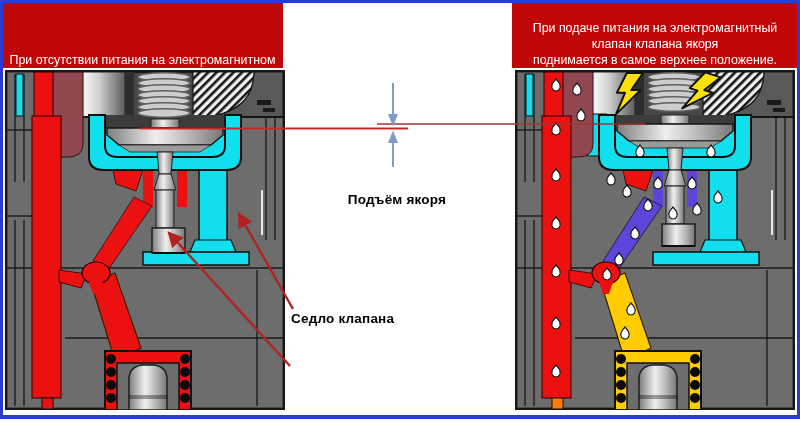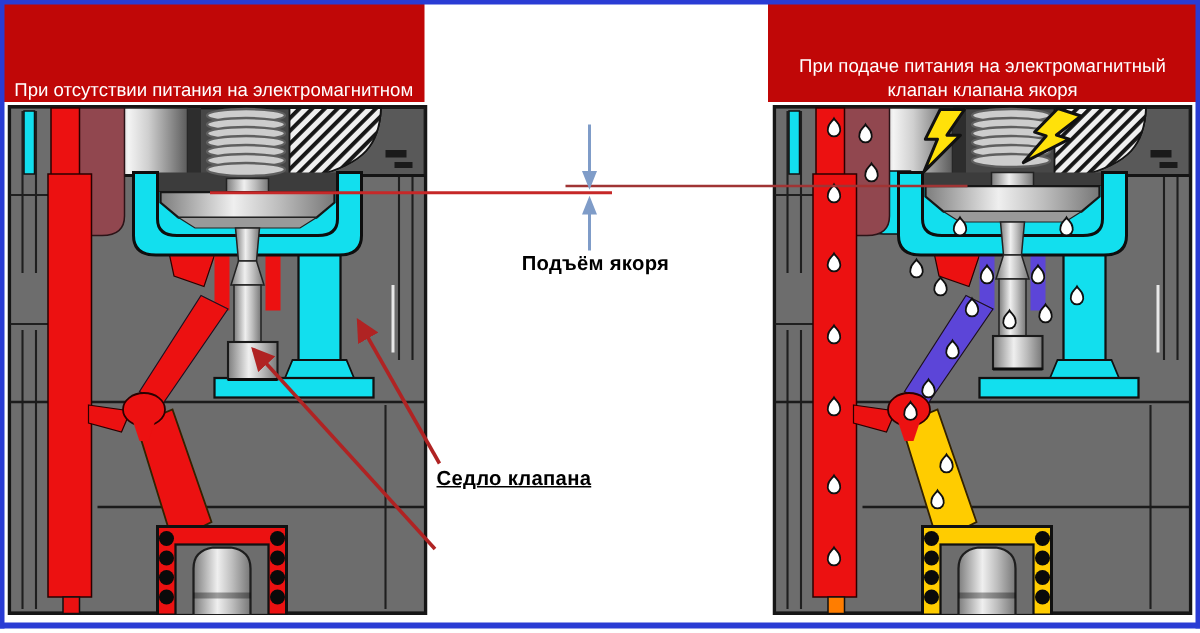--- a/index.html
+++ b/index.html
@@ -13,38 +13,39 @@
     display:flex;flex-direction:column;justify-content:flex-end;
     text-align:center;font-size:12.4px;line-height:16px;font-weight:400;
   }
   .callout .c-line{white-space:nowrap;}
   .valve-wrap{position:absolute;top:70px;width:280px;height:340px;z-index:2;}
   .overlay{position:absolute;left:0;top:0;width:800px;height:422px;z-index:6;pointer-events:none;}
   .diagram-label{
     position:absolute;z-index:7;color:#000;font-weight:bold;font-size:13.5px;
     white-space:nowrap;letter-spacing:0.2px;
   }
-  .label-center{text-align:center;}
+  .label-center{text-align:center;margin-top:24px;}
 </style>
 </head>
 <body>
 
 <div class="canvas">
 
   <div class="border-bar" style="left: 0px; top: 0px; width: 800px; height: 3px; background: rgb(42, 60, 212);"></div>
   <div class="border-bar" style="left: 0px; top: 0px; width: 3px; height: 419px; background: rgb(42, 60, 212);"></div>
   <div class="border-bar" style="left: 797px; top: 0px; width: 3px; height: 419px; background: rgb(42, 60, 212);"></div>
   <div class="border-bar" style="left: 0px; top: 415px; width: 800px; height: 4px; background: rgb(42, 60, 212);"></div>
 
   <div class="callout" style="left: 2px; width: 281px; background: rgb(192, 7, 7); color: rgb(255, 255, 255);">
     <div class="c-line">При отсутствии питания на электромагнитном</div>
   </div>
   <div class="callout" style="left: 512px; width: 286px; background: rgb(192, 7, 7); color: rgb(255, 255, 255);">
     <div class="c-line">При подаче питания на электромагнитный</div>
     <div class="c-line">клапан клапана якоря</div>
+    <div class="c-line">поднимается в самое верхнее положение.</div>
   </div>
 
   <div class="valve-wrap" id="valve-left" style="left:5px;"><svg xmlns="http://www.w3.org/2000/svg" width="280" height="340" viewBox="0 0 280 340">
         <defs>
     <linearGradient id="cyl-left" x1="0" y1="0" x2="1" y2="0">
       <stop offset="0" stop-color="#6f6f6f"></stop>
             <stop offset="0.32" stop-color="#f4f4f4"></stop>
       <stop offset="0.55" stop-color="#cfcfcf"></stop>
             <stop offset="1" stop-color="#5c5c5c"></stop>
     </linearGradient>
@@ -233,14 +234,14 @@
   <line x1="140" y1="128.5" x2="408" y2="128.5" stroke="#c62828" stroke-width="2"></line>
   <line x1="393" y1="83" x2="393" y2="116" stroke="#7f9cc8" stroke-width="2"></line>
   <polygon points="393,126.5 388,114 398,114" fill="#7f9cc8"></polygon>
   <line x1="393" y1="167" x2="393" y2="142" stroke="#7f9cc8" stroke-width="2"></line>
   <polygon points="393,130.5 388,143 398,143" fill="#7f9cc8"></polygon>
   <line x1="293" y1="309" x2="239" y2="214" stroke="#b02323" stroke-width="2.4" marker-end="url(#arrR)"></line>
   <line x1="290" y1="366" x2="169" y2="233" stroke="#b02323" stroke-width="2.4" marker-end="url(#arrR)"></line>
 </svg>
 
   <div class="diagram-label label-center" style="left:333px;top:168px;width:128px;">Подъём якоря</div>
-  <div class="diagram-label" style="left:291px;top:311px;text-decoration:underline;">Седло клапана</div>
+  <div class="diagram-label" style="left:291px;top:311px;">Седло клапана</div>
 </div>
 
 </body></html>

